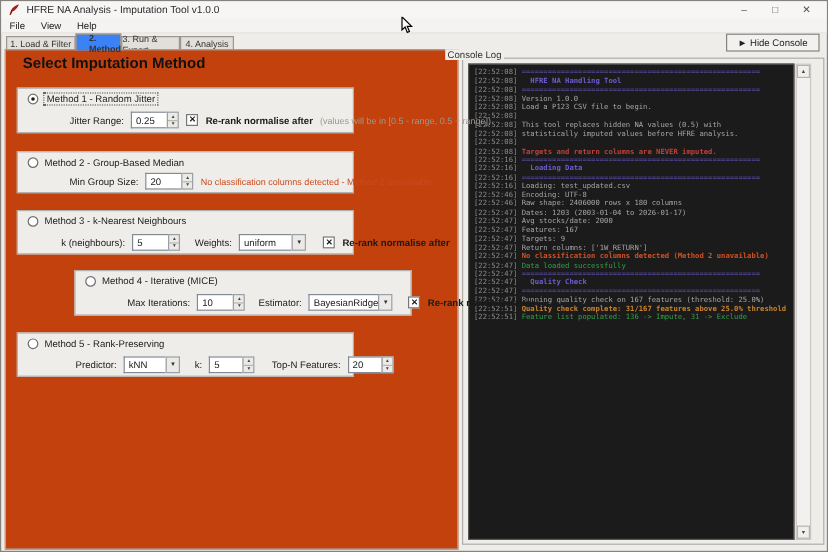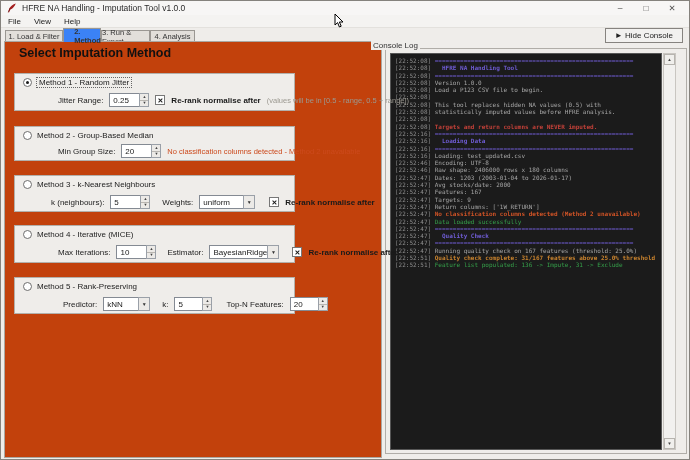--- a/index.html
+++ b/index.html
@@ -82,21 +82,21 @@
 </head>
 <body>
 
 <div id="window">
 
   <div class="titlebar">
     <svg class="app-icon" viewBox="0 0 10 10">
       <path d="M8.8 0.6 C6 1.4 3.4 3.4 2.2 5.6 L1.2 9.2 L2 9.4 L3.4 6.6 C5.6 5.8 7.8 3.6 8.8 0.6 Z" fill="#a31f1f"></path>
       <path d="M1.2 9.2 L3.2 5.2" stroke="#5e1010" stroke-width="0.6" fill="none"></path>
     </svg>
-    <span class="title-text">HFRE NA Handling - Imputation Tool v1.0.0</span>
+    <span class="title-text">HFRE NA Analysis - Imputation Tool v1.0.0</span>
     <div class="win-controls">
       <div class="win-btn">–</div>
       <div class="win-btn">□</div>
       <div class="win-btn">✕</div>
     </div>
   </div>
 
   <div class="menubar">
     <span class="menu-item">File</span>
     <span class="menu-item">View</span>
@@ -168,21 +168,21 @@
         <span class="lbl" style="margin-left:6px;">Weights:</span>
         <span class="combo">
           <span class="combo-value" style="width:44px;">uniform</span>
           <span class="combo-btn">▼</span>
         </span>
         <span class="cb checked" style="margin-left:8px;"></span>
         <span class="cb-label">Re-rank normalise after</span>
       </div>
     </div>
 
-    <div class="gbox" style="top:183px;height:38px;">
+    <div class="gbox" style="top:183px;height:38px;margin-left:48px;">
       <div class="row1">
         <span class="radio"></span>
         <span class="mtitle">Method 4 - Iterative (MICE)</span>
       </div>
       <div class="row2">
         <span class="lbl">Max Iterations:</span>
         <span class="spin">
           <span class="spin-value" style="width:30px;">10</span>
           <span class="spin-btns">
               <span class="spin-up">▲</span>

